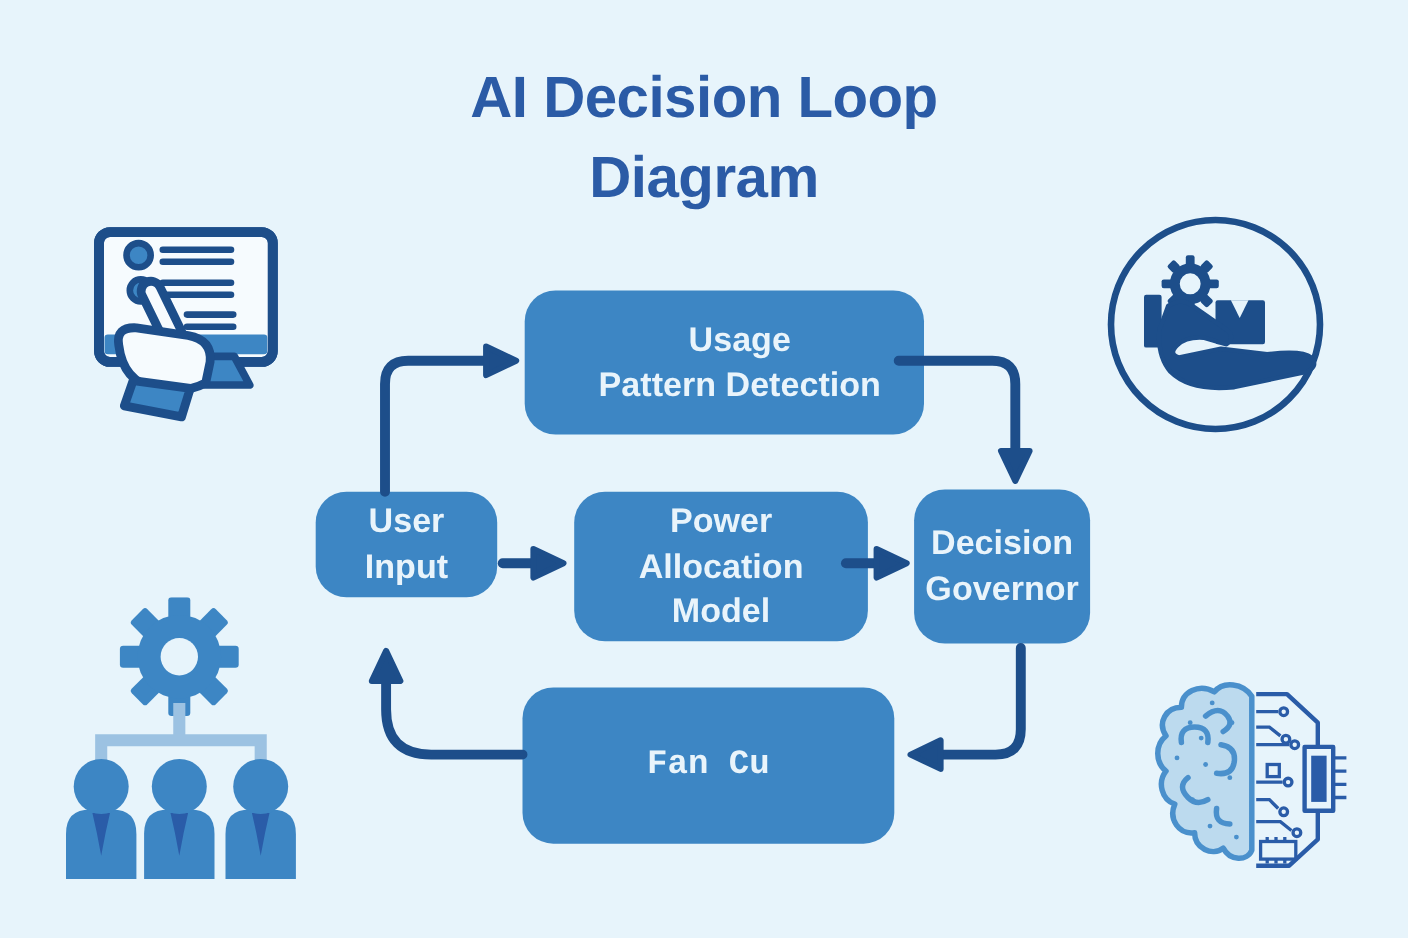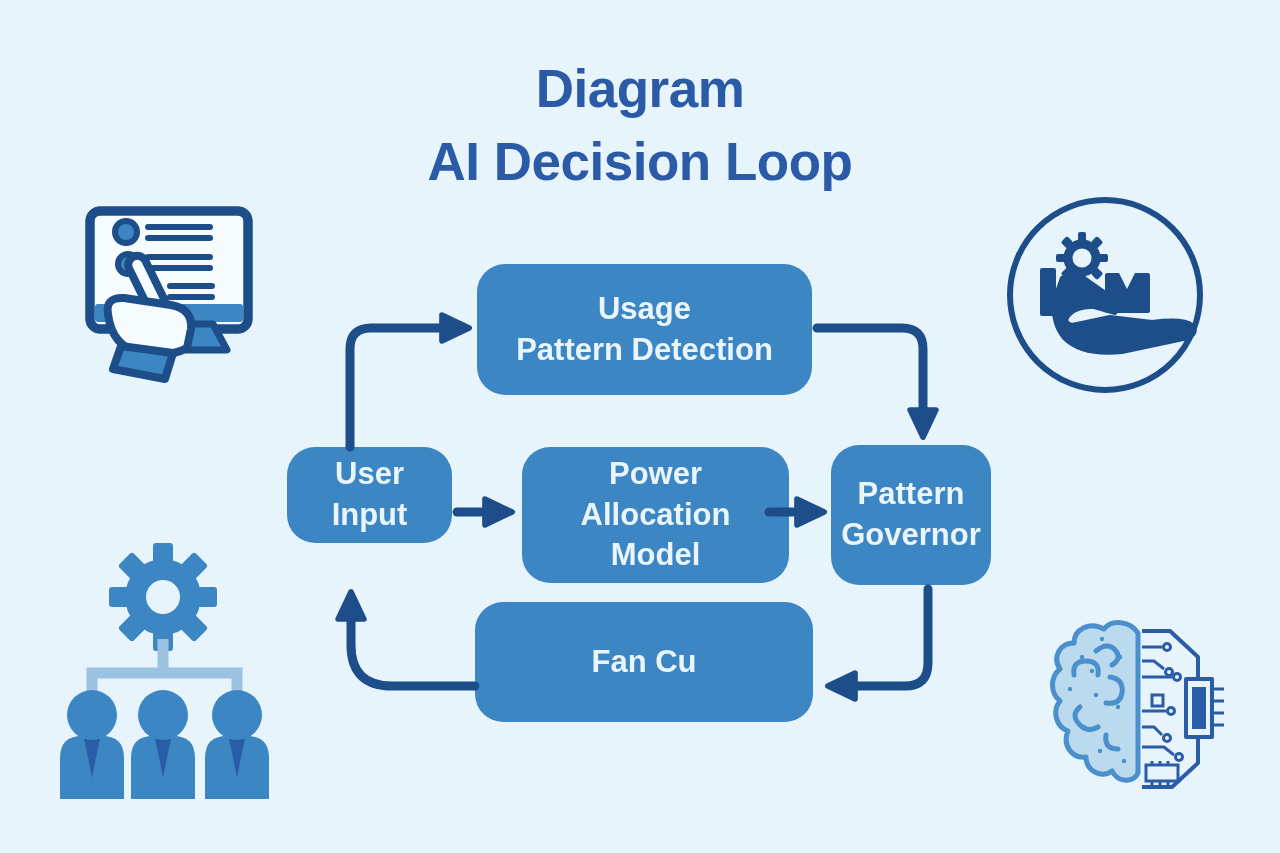--- a/index.html
+++ b/index.html
@@ -28,46 +28,46 @@
     display:flex;align-items:center;justify-content:center;
     background:#3d86c4;
     color:#e9f4fb;
     font-size:31px;
     font-weight:700;
     line-height:1.32;
     text-align:center;
     white-space:pre-line;
     border-radius:28px;
   }
-  .node-usage  {left:477px;top:264px;width:335px;height:131px;}
+  .node-usage  {left:477px;top:264px;width:335px;height:131px;padding-left:28px;}
   .node-user   {left:287px;top:447px;width:165px;height:96px;}
   .node-power  {left:522px;top:447px;width:267px;height:136px;}
   .node-thermal{left:831px;top:445px;width:160px;height:140px;}
-  .node-fan    {left:475px;top:602px;width:338px;height:120px;}
+  .node-fan    {left:475px;top:625px;width:338px;height:142px;font-family:Liberation Mono, monospace;}
   .overlay{position:absolute;left:0;top:0;pointer-events:none;}
   .icon{position:absolute;}
 </style>
 </head>
 <body>
 
 <div id="canvas">
 
   <div class="title">
+    <div>AI Decision Loop</div>
     <div>Diagram</div>
-    <div>AI Decision Loop</div>
   </div>
 
   <div class="node node-usage">Usage
 Pattern Detection</div>
   <div class="node node-user">User
 Input</div>
   <div class="node node-power">Power
 Allocation
 Model</div>
-  <div class="node node-thermal">Pattern
+  <div class="node node-thermal">Decision
 Governor</div>
   <div class="node node-fan">Fan Cu</div>
 
   <svg class="overlay" width="1280" height="853" viewBox="0 0 1280 853">
     <defs>
       <marker id="ah" viewBox="0 0 10 10" refX="6" refY="5" markerWidth="3.8" markerHeight="3.8" orient="auto-start-reverse">
         <path d="M1,1.2 L9,5 L1,8.8 Z" fill="#1d4e8a" stroke="#1d4e8a" stroke-width="1.6" stroke-linejoin="round"></path>
       </marker>
     </defs>
     <g fill="none" stroke="#1d4e8a" stroke-width="9" stroke-linecap="round" stroke-linejoin="round">

